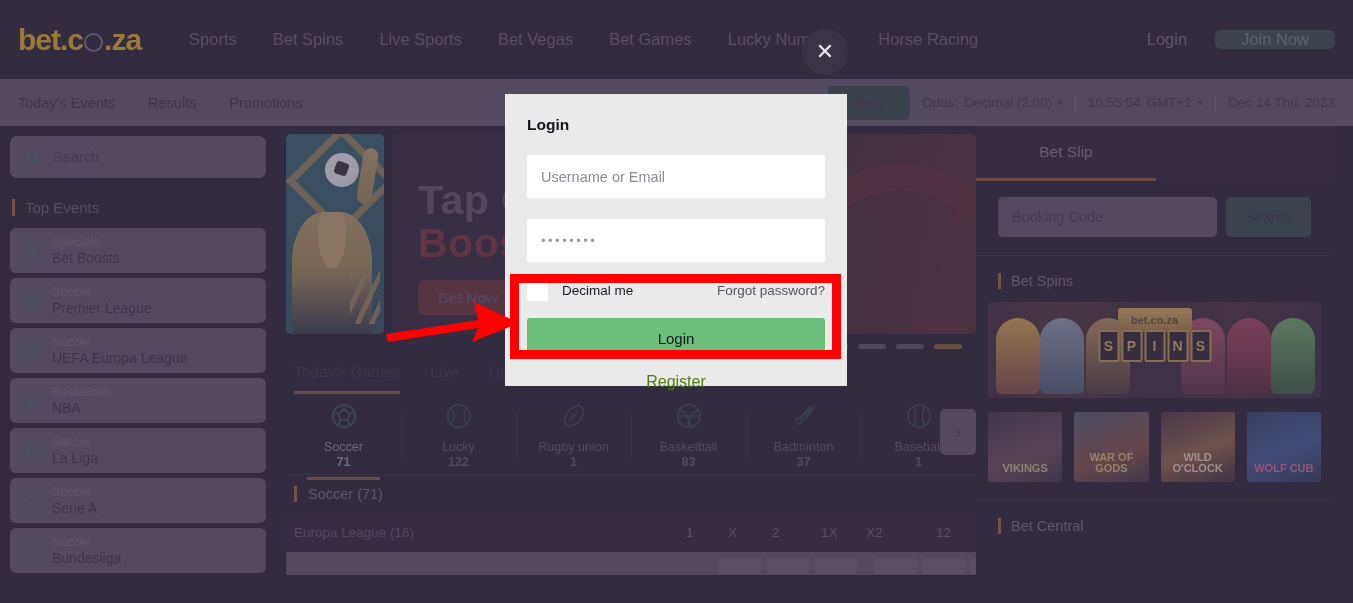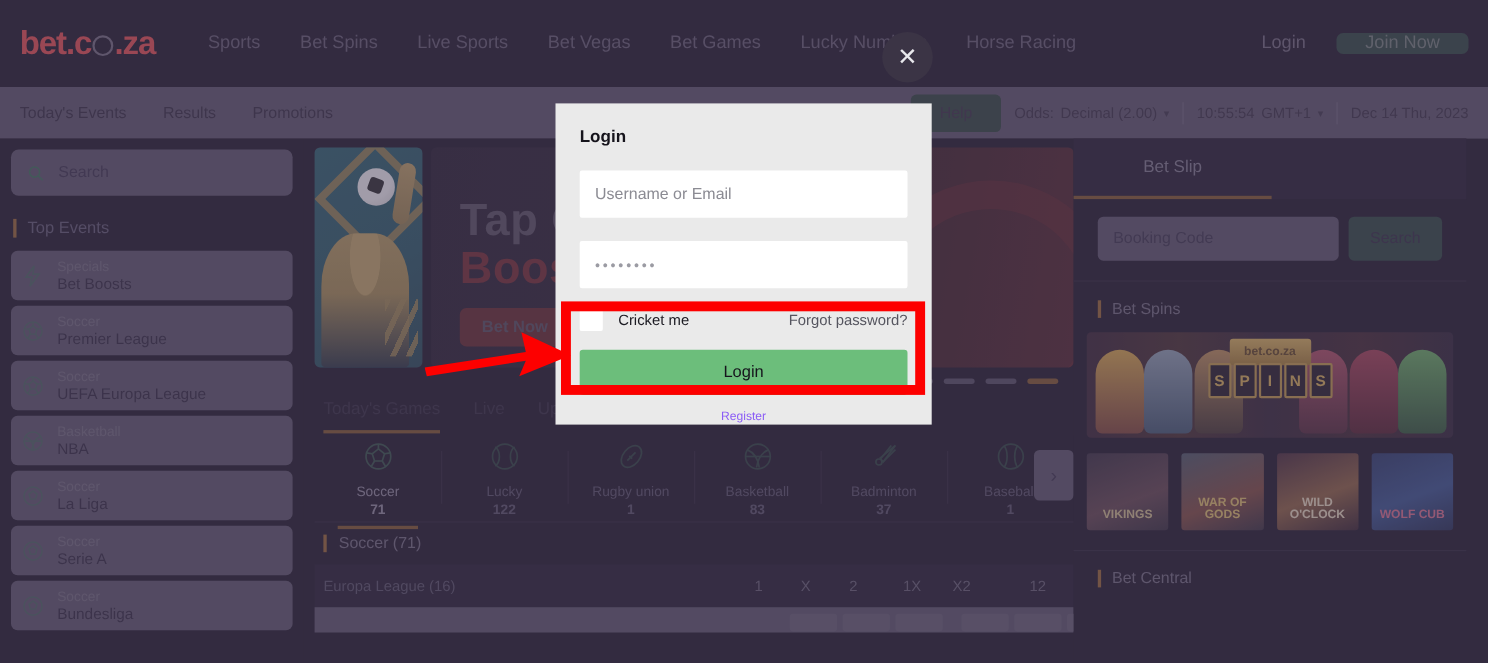--- a/index.html
+++ b/index.html
@@ -15,21 +15,21 @@
   #page { position: absolute; inset: 0; background: #0d0618; }
 
   
   .topnav {
     height: 79px; background: #0d0618;
     display: flex; align-items: center; padding: 0 18px;
     position: relative;
   }
   .logo {
     font-size: 30px; font-weight: bold; letter-spacing: -1px;
-    color: #ef4444; margin-right: 48px; white-space: nowrap;
+    color: #eab308; margin-right: 48px; white-space: nowrap;
   }
   .logo .dotball {
     display: inline-block; width: 19px; height: 19px;
     border-radius: 50%; border: 2px solid #6d6478;
     position: relative; top: 2px; margin: 0 1px;
   }
   .navlinks { display: flex; gap: 36px; }
   .navlinks a {
     color: #5b5369; font-size: 16.5px; text-decoration: none; white-space: nowrap;
   }
@@ -302,21 +302,21 @@
   }
   #modal .cbx { width: 21px; height: 21px; background: #fff; border-radius: 2px; }
   #modal .rmlabel { color: #1b1a22; font-size: 13.5px; margin-left: 14px; }
   #modal .forgot { margin-left: auto; color: #55555f; font-size: 13.5px; }
   #modal .login-btn {
     width: 100%; height: 41px; margin-top: 17px;
     background: #6cbe7b; border: none; border-radius: 3px;
     color: #16141c; font-size: 15px; font-family: inherit; cursor: pointer;
   }
   #modal .regline {
-    text-align: center; margin-top: 14px; color: #8b5cf6; font-size: 11px;
+    text-align: center; margin-top: 14px; color: #4d7c0f; font-size: 16px;
   }
   #close-btn {
     position: absolute; left: 802px; top: 29px; width: 46px; height: 46px;
     border-radius: 50%; background: #3b3445; z-index: 40;
     display: flex; align-items: center; justify-content: center;
     color: #e8e8ec; font-size: 22px; cursor: pointer;
   }
 
   
   #hl-box {
@@ -660,21 +660,21 @@
   <div id="dim"></div>
 
   <div id="modal">
     <div class="mtitle">Login</div>
     <div class="field">Username or Email</div>
     <div class="field">
       <span class="pw">••••••••</span>
     </div>
     <div class="rowline">
       <i class="cbx"></i>
-      <span class="rmlabel">Cricket me</span>
+      <span class="rmlabel">Decimal me</span>
       <span class="forgot">Forgot password?</span>
     </div>
     <button class="login-btn">Login</button>
     <div class="regline">Register</div>
   </div>
 
   <div id="close-btn">
     <span>✕</span>
   </div>
 

